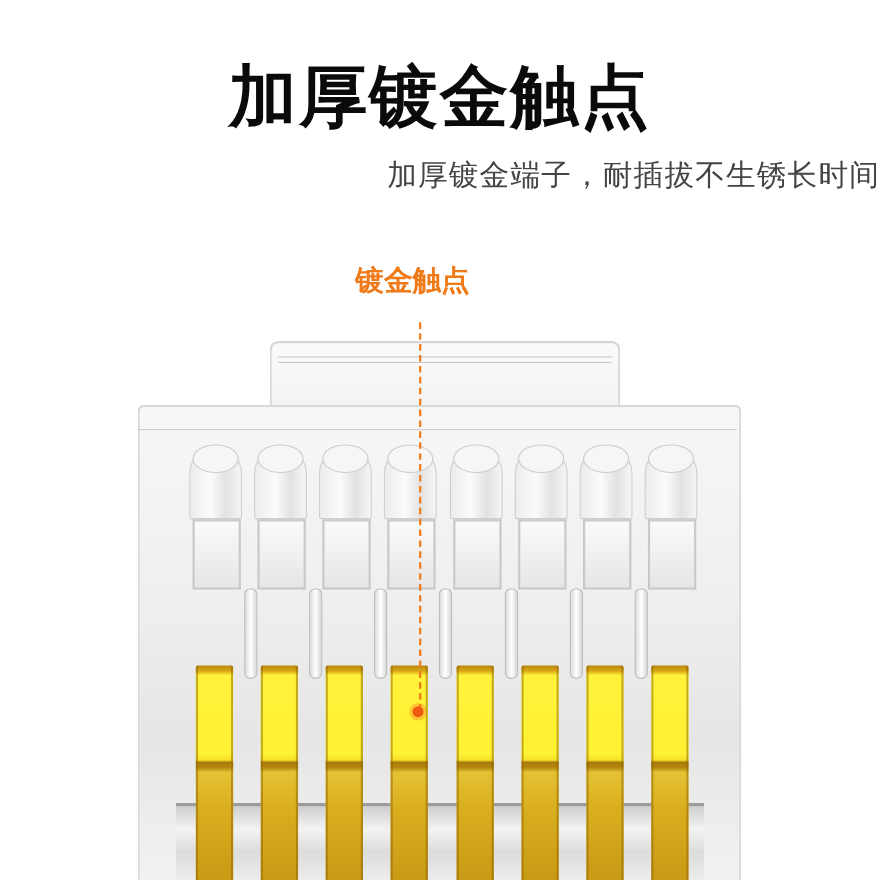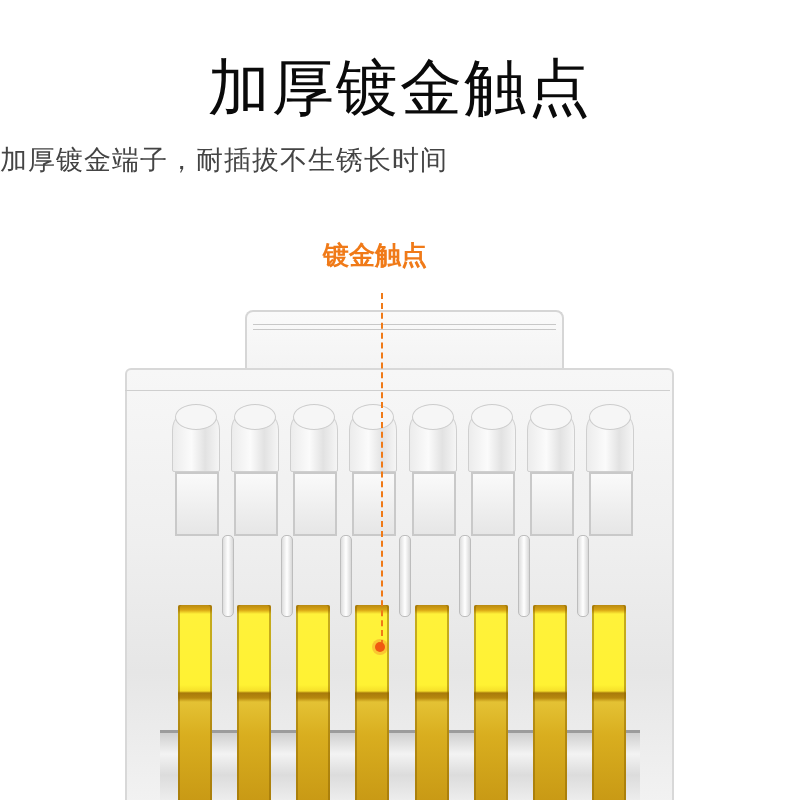--- a/index.html
+++ b/index.html
@@ -2,24 +2,24 @@
 <html><head>
   <meta charset="utf-8">
   <style>
     html, body { margin: 0; padding: 0; }
     body {
       width: 800px; height: 800px; background: #ffffff; position: relative; overflow: hidden;
       font-family: "DejaVu Sans", "Liberation Sans", sans-serif;
     }
     .title {
       position: absolute; left: 0; top: 48px; width: 800px; text-align: center;
-      font-size: 62px; font-weight: normal; color: #0a0a0a; letter-spacing: 2px; line-height: 80px;
+      font-size: 62px; font-weight: bold; color: #0a0a0a; letter-spacing: 2px; line-height: 80px;
     }
     .subtitle {
-      position: absolute; left: 0; top: 140px; width: 800px; text-align: left;
+      position: absolute; left: 0; top: 140px; width: 800px; text-align: right;
       font-size: 27px; color: #444; line-height: 40px; letter-spacing: 1px;
     }
     .callout {
       position: absolute; left: 0; top: 238px; width: 760px; text-align: center;
       font-size: 26px; font-weight: bold; color: #f07a18; padding-left: 0;
     }
     .callout span { position: absolute; left: 323px; width: 120px; text-align: left; }
     .leader {
       position: absolute; left: 381px; top: 293px; width: 0; height: 353px;
       border-left: 2px dashed #f07a18;

